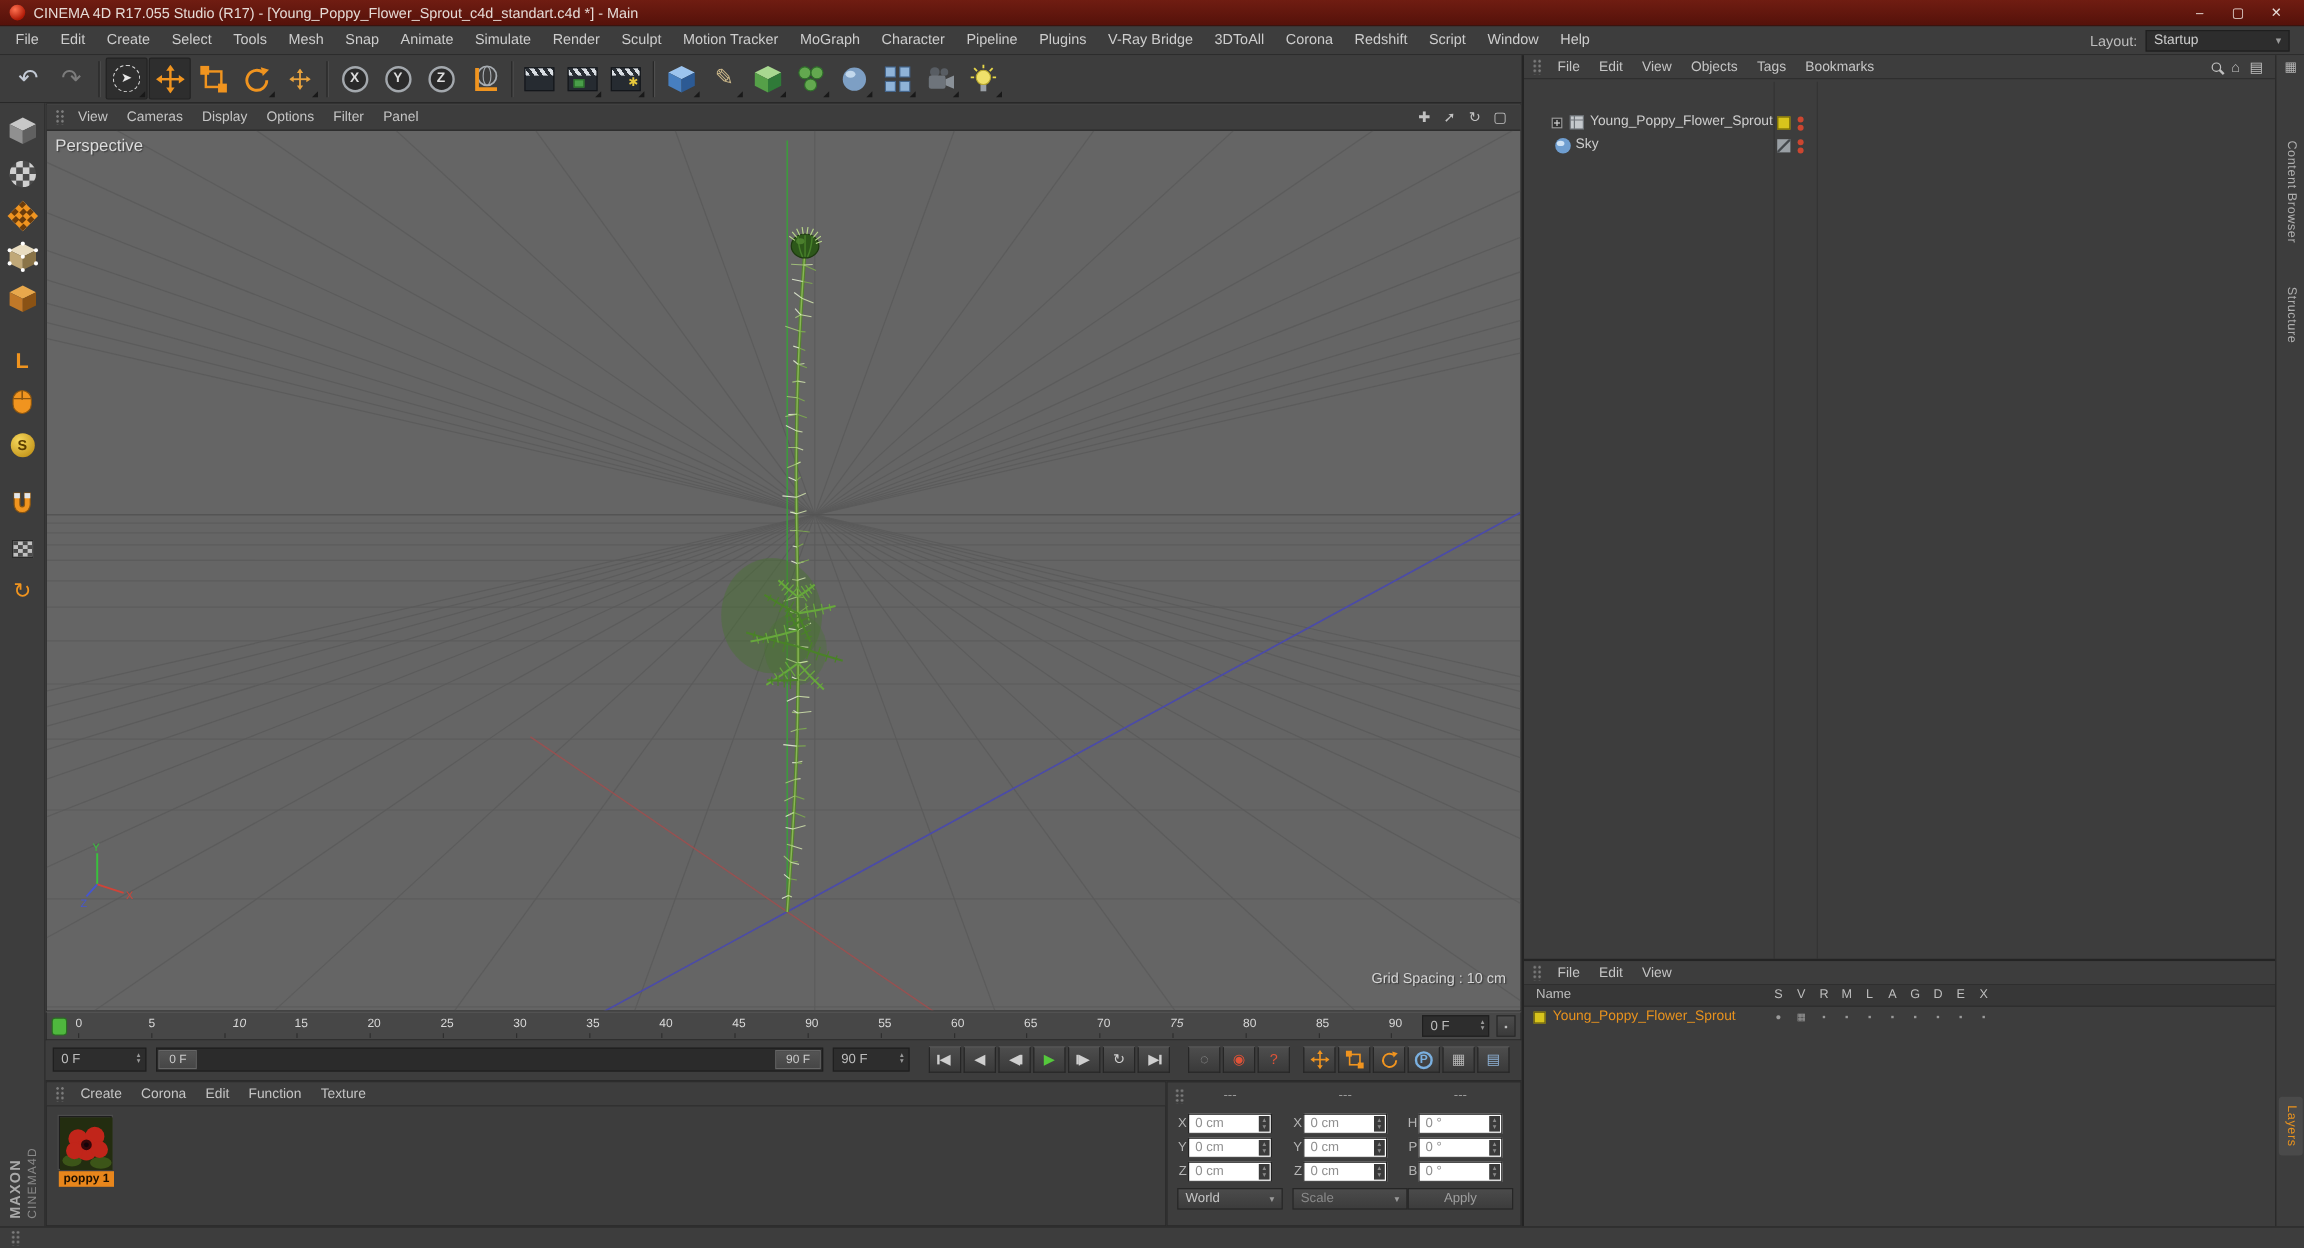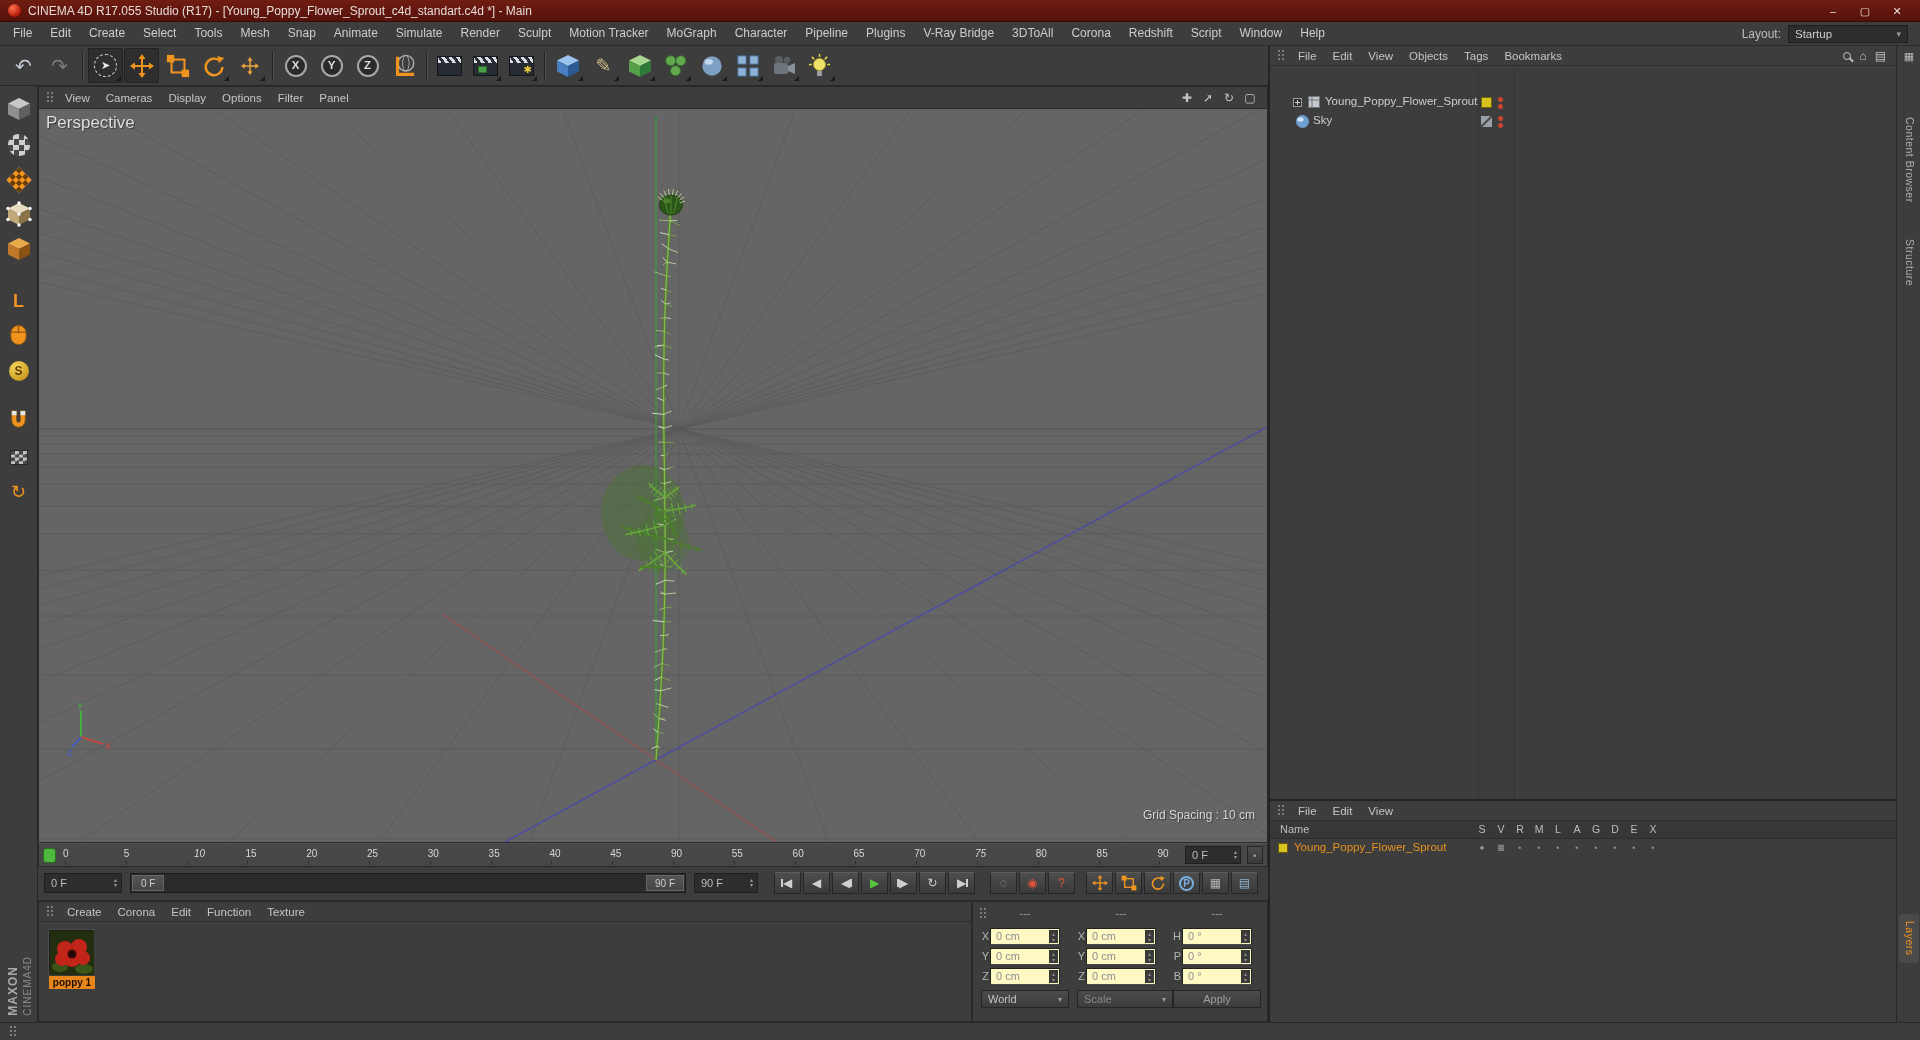--- a/index.html
+++ b/index.html
@@ -51,21 +51,21 @@
 #brand-cinema{writing-mode:vertical-rl;transform:rotate(180deg);color:#8a8a8a;font-size:10px;letter-spacing:1px}
 
 
 #viewport{position:absolute;left:38px;top:86px;width:1230px;height:757px;background:#656565;border:1px solid #282828}
 #vp-menubar{height:22px;background:#3d3d3d;border-bottom:1px solid #2a2a2a;display:flex;align-items:center;padding:0 4px}
 #vp-menu{display:flex}
 .pm-item{padding:0 8px;font-size:11.5px;color:#c5c5c5;white-space:nowrap}
 #vp-nav{margin-left:auto;display:flex;gap:3px;padding-right:4px}
 .vp-nav-btn{width:18px;height:18px;color:#c2c2c2;font-size:12px;text-align:center;line-height:18px}
 #vp-scene{position:absolute;left:0;top:22px;width:1228px;height:733px;overflow:hidden}
-#vp-label{position:absolute;left:7px;top:4px;font-size:17px;color:#dcdcdc;text-shadow:1px 1px 1px #3a3a3a}
+#vp-label{position:absolute;left:7px;top:4px;font-size:14px;color:#dcdcdc;text-shadow:1px 1px 1px #3a3a3a}
 #grid-spacing{position:absolute;right:12px;bottom:20px;font-size:12px;color:#d6d6d6;text-shadow:1px 1px 1px #3a3a3a}
 
 
 #ruler{position:absolute;left:38px;top:843px;width:1230px;height:24px;background:#474747;border:1px solid #2a2a2a;border-top-color:#555}
 #playhead{position:absolute;left:4px;top:4px;width:13px;height:15px;background:#4fb83e;border:1px solid #2a6e22;border-radius:3px}
 .tick-label{position:absolute;top:4px;font-size:10px;color:#d8d8d8}
 .tick-mark{position:absolute;bottom:1px;width:1px;height:4px;background:#2e2e2e}
 #frame-box{position:absolute;left:1146px;top:2px;width:56px;height:18px;background:#2d2d2d;border:1px solid #1f1f1f;display:flex;align-items:center;padding:0 3px 0 6px;font-size:11px;color:#bdbdbd}
 #ruler-btn{position:absolute;left:1208px;top:2px;width:16px;height:18px;background:linear-gradient(#4c4c4c,#3a3a3a);border:1px solid #262626;color:#bdbdbd;font-size:8px;text-align:center;line-height:18px}
 .spin-ar{display:flex;flex-direction:column;margin-left:auto;font-size:6px;line-height:5px;color:#9a9a9a}
@@ -90,21 +90,21 @@
 #mat-list{padding:8px 10px;display:flex;gap:8px}
 .mat-item{width:46px}
 .mat-thumb{width:44px;height:44px;border:1px solid #1d1d1d;box-shadow:0 0 0 1px #4c4c4c}
 .mat-label{margin-top:2px;background:#e8861c;color:#1d1000;font-size:10px;font-weight:bold;text-align:center;padding:1px 0;white-space:nowrap;overflow:hidden}
 
 
 #coords{position:absolute;left:972px;top:901px;width:296px;height:121px;background:#3d3d3d;border:1px solid #2a2a2a}
 #coords-grid{position:absolute;inset:0}
 .chead{position:absolute;top:5px;width:70px;text-align:center;color:#9a9a9a;font-size:11px}
 .clab{position:absolute;width:10px;text-align:right;font-size:11px;color:#b5b5b5;line-height:17px}
-.cfield{position:absolute;width:70px;height:17px;background:#fef9c3;border:1px solid #222;border-bottom-color:#4a4a4a;color:#8f8f8f;font-size:11px;line-height:15px;padding:0 12px 0 5px}
+.cfield{position:absolute;width:70px;height:17px;background:#ffffff;border:1px solid #222;border-bottom-color:#4a4a4a;color:#8f8f8f;font-size:11px;line-height:15px;padding:0 12px 0 5px}
 .cspin{position:absolute;right:1px;top:1px;bottom:1px;width:9px;display:flex;flex-direction:column;align-items:center;justify-content:center;font-size:6px;line-height:6px;color:#8a8a8a;background:#3a3a3a}
 .cspin i{font-style:normal}
 .csel{position:absolute;top:88px;height:18px;background:linear-gradient(#4b4b4b,#3c3c3c);border:1px solid #262626;color:#c5c5c5;font-size:11px;display:flex;align-items:center;padding:0 6px}
 .csel .caret{margin-left:auto;font-size:8px;color:#9a9a9a}
 .csel.dim{color:#8a8a8a}
 .cbtn{position:absolute;top:88px;height:18px;background:linear-gradient(#4b4b4b,#3c3c3c);border:1px solid #262626;color:#9f9f9f;font-size:11px;display:flex;align-items:center;justify-content:center}
 
 
 #rightpanel{position:absolute;left:1268px;top:46px;width:628px;height:976px;background:#3d3d3d;border-left:2px solid #242424}
 #om{position:absolute;left:0;top:0;width:628px;height:753px}

